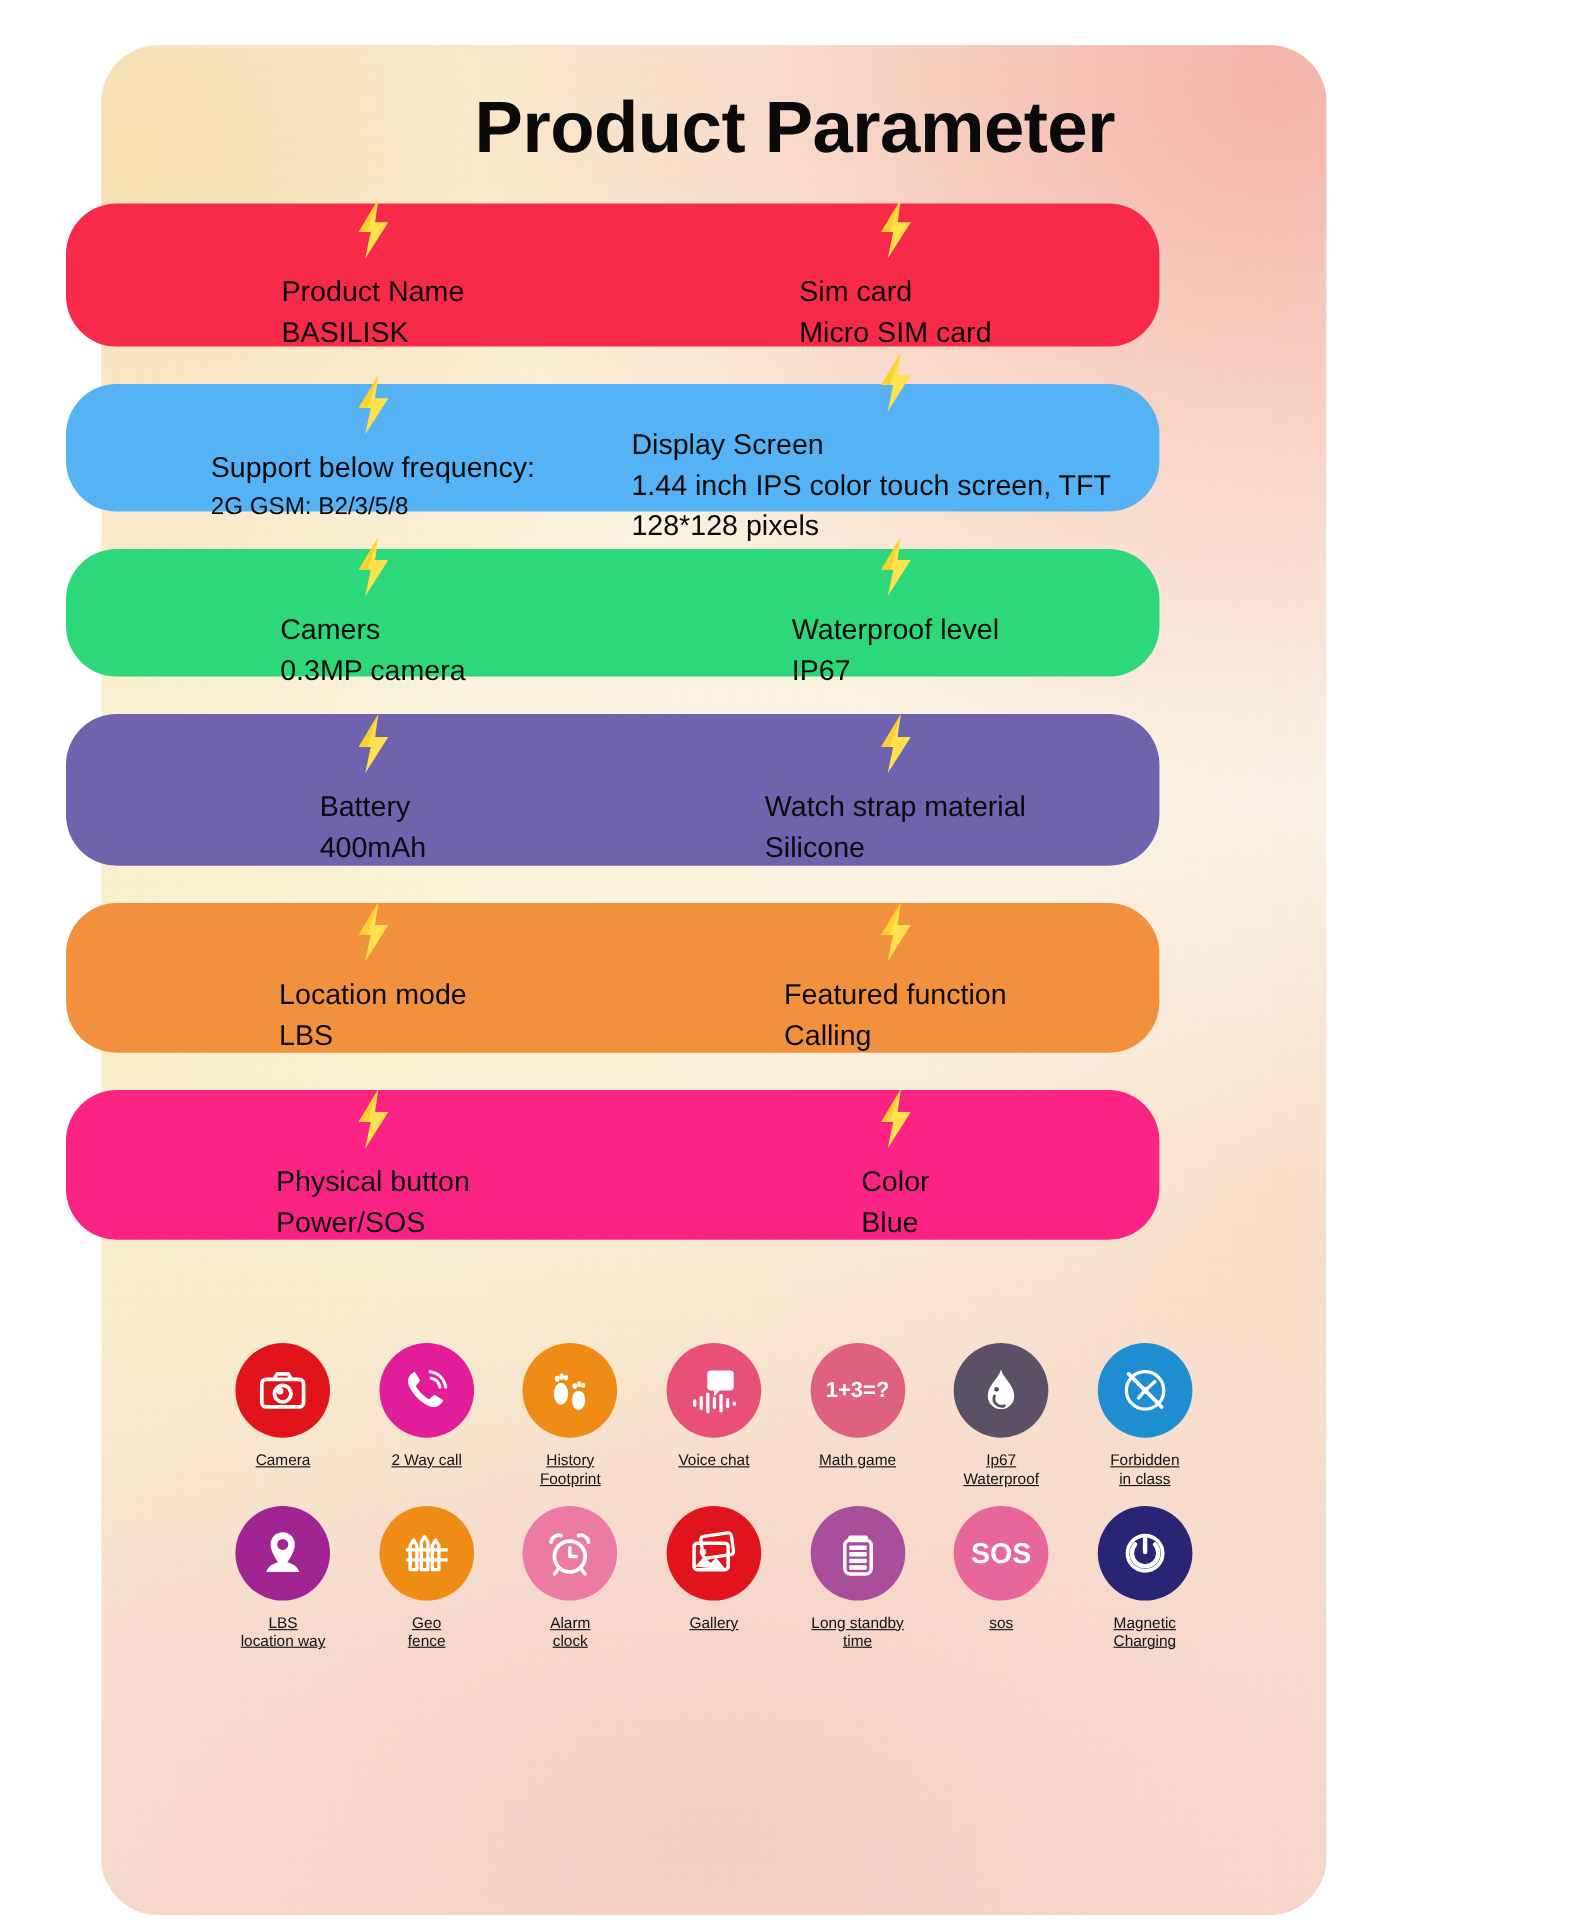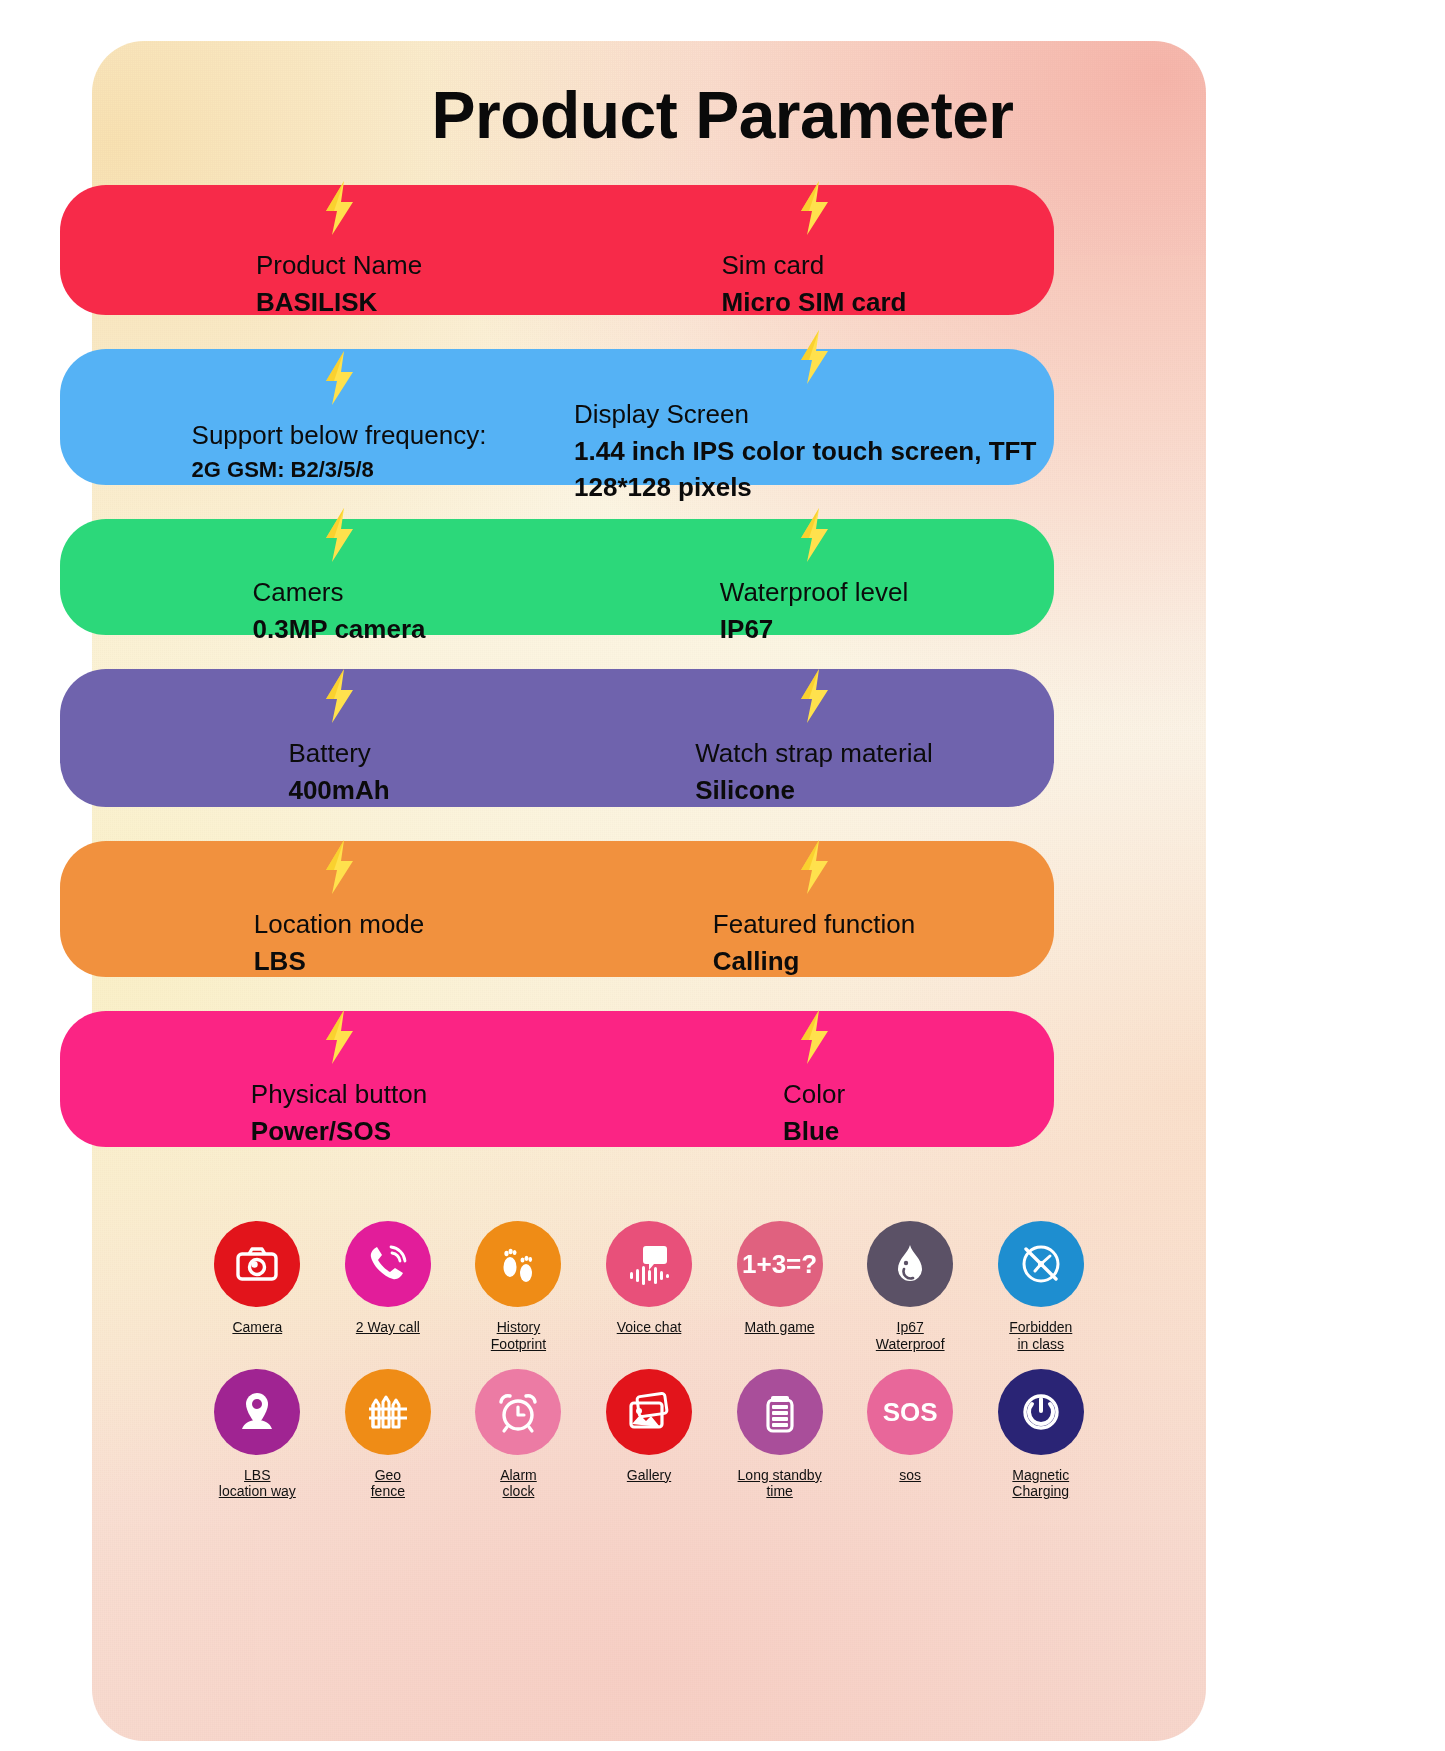--- a/index.html
+++ b/index.html
@@ -106,21 +106,21 @@
 
   .cell-label {
     font-size: 26px;
     font-weight: 400;
     color: #0b0b0b;
     line-height: 1.42;
     white-space: nowrap;
   }
   .cell-value {
     font-size: 26px;
-    font-weight: 700;
+    font-weight: 400;
     color: #0b0b0b;
     line-height: 1.42;
     white-space: nowrap;
   }
   .cell-value.small { font-size: 22px; }
   .cell-value.wrap  { white-space: normal; }
 
   
   #icon-grid {
     position: absolute;
@@ -194,21 +194,21 @@
               <polygon points="22,0 4,30 15,30 10,54 31,21 19,21" fill="#ffe14d"></polygon>
               <polygon points="22,0 4,30 12,30 22,0" fill="#f5c518" opacity=".55"></polygon>
             </svg>
           </span>
           <div class="cell-text">
             <div class="cell-label">Sim card</div>
             <div class="cell-value">Micro SIM card</div>
           </div>
         </div>
       </div>
-      <div class="param-row" style="background: rgb(85, 178, 245); height: 136px;">
+      <div class="param-row" style="background: rgb(85, 178, 245); height: 116px;">
         <div class="cell left">
           <span class="bolt">
             <svg viewBox="0 0 34 54">
               <polygon points="22,0 4,30 15,30 10,54 31,21 19,21" fill="#ffe14d"></polygon>
               <polygon points="22,0 4,30 12,30 22,0" fill="#f5c518" opacity=".55"></polygon>
             </svg>
           </span>
           <div class="cell-text">
             <div class="cell-label">Support below frequency:</div>
             <div class="cell-value small">2G GSM: B2/3/5/8</div>
@@ -385,21 +385,21 @@
                 <rect x="28" y="26" width="3" height="17" rx="1.5"></rect>
                 <rect x="34" y="30" width="3" height="9" rx="1.5"></rect>
                 <rect x="40" y="33" width="3" height="4" rx="1.5"></rect>
               </g>
             </svg>
           </div>
           <div class="icon-label">Voice chat</div>
         </div>
         <div class="icon-cell">
           <div class="icon-circle" style="background:#e0617f">
-            <span class="txt" style="font-size:26px">1+3=?</span>
+            <span class="txt" style="font-size:20px">1+3=?</span>
           </div>
           <div class="icon-label">Math game</div>
         </div>
         <div class="icon-cell">
           <div class="icon-circle" style="background:#5b5166">
             <svg width="46" height="46" viewBox="0 0 46 46">
               <path d="M23 4 c-2 8 -12 14 -12 24 a12 12 0 0 0 24 0 c0 -10 -10 -16 -12 -24 z" fill="#ffffff"></path>
               <path d="M17 28 a7 7 0 0 0 9 9" fill="none" stroke="#5b5166" stroke-width="2.6" stroke-linecap="round"></path>
               <circle cx="19" cy="22" r="2.2" fill="#5b5166"></circle>
             </svg>

